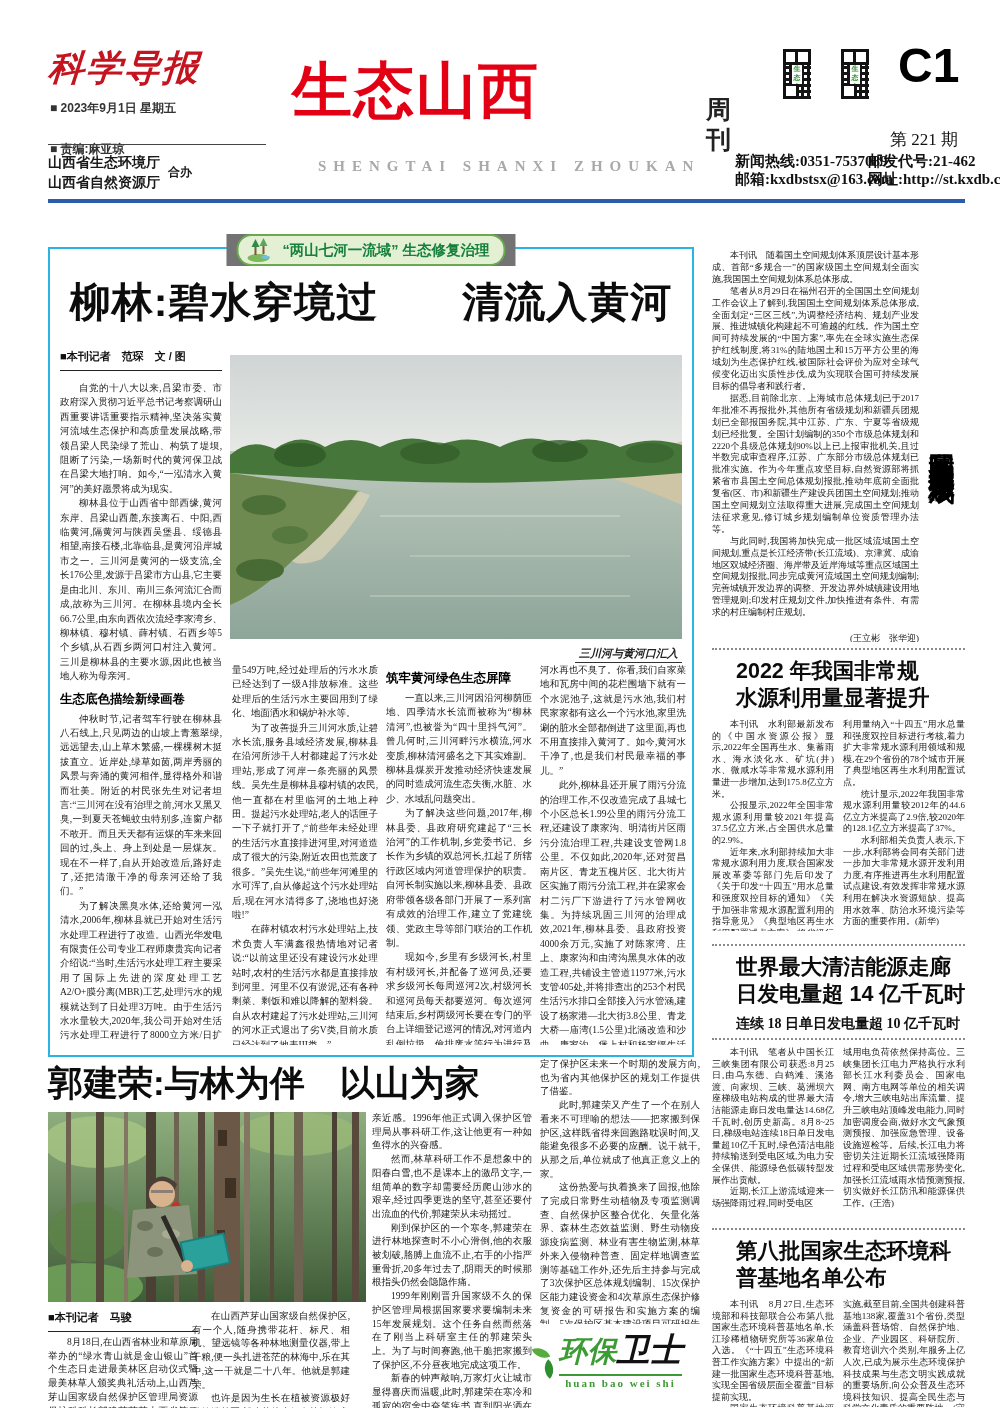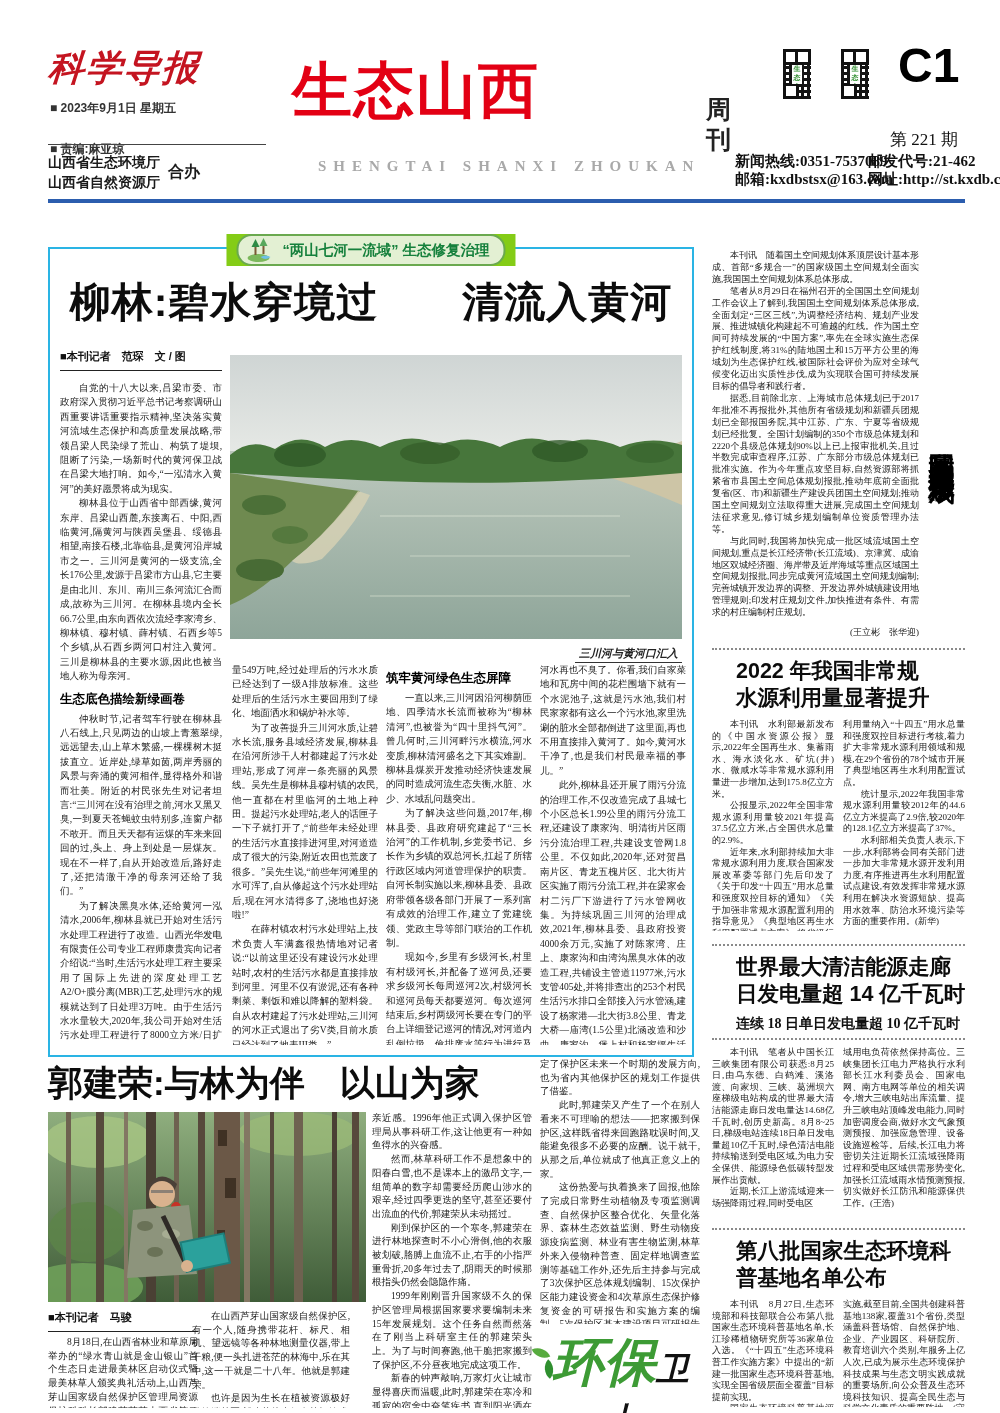--- a/index.html
+++ b/index.html
@@ -9,21 +9,21 @@
 
   
   #logo{left:48px;top:44px;font-size:36px;font-weight:900;font-style:italic;
         color:#c41420;font-family:"DejaVu Serif",serif;transform:skewX(-4deg);letter-spacing:2px;}
   .mh-small{font-size:12px;font-weight:bold;color:#333;font-family:"Liberation Sans",sans-serif;}
   #mh-date{left:50px;top:100px;}
   #mh-editor{left:50px;top:121px;margin-top:20px;}
   #mh-line{left:48px;top:144px;width:218px;height:1px;background:#444;}
   #mh-orgs{left:48px;top:152px;display:flex;align-items:center;gap:8px;}
   #mh-orgs .orgs{font-size:14px;font-weight:bold;line-height:20px;font-family:"Liberation Sans",sans-serif;}
-  #mh-orgs .cohost{font-size:16px;font-weight:bold;}
+  #mh-orgs .cohost{font-size:12px;font-weight:bold;}
   #mh-title{left:292px;top:40px;width:400px;font-size:60px;line-height:100px;font-weight:900;
             color:#e30014;font-family:"DejaVu Serif",serif;letter-spacing:2px;white-space:nowrap;}
   #mh-weekly{left:706px;top:95px;font-size:25px;line-height:30px;font-weight:bold;color:#222;text-align:center;}
   #mh-pinyin{left:318px;top:158px;font-size:15px;letter-spacing:7px;color:#a9a9a9;font-weight:bold;}
   #mh-code{left:898px;top:38px;font-size:48px;font-weight:bold;color:#000;font-family:"Liberation Sans",sans-serif;}
   #mh-issue{left:890px;top:128px;font-size:17px;color:#111;white-space:nowrap;}
   .contact{font-size:15px;font-weight:bold;color:#111;white-space:nowrap;}
   #mh-c1{left:735px;top:152px;}  #mh-c2{left:868px;top:152px;}
   #mh-c3{left:735px;top:170px;}  #mh-c4{left:868px;top:170px;}
   .qr{position:absolute;width:28px;height:50px;top:49px;
@@ -35,28 +35,28 @@
   .qr .qlabel{position:absolute;left:31%;top:31%;width:38%;height:38%;background:#fff;
       color:#2f8f2f;font-size:7px;line-height:9px;text-align:center;font-weight:bold;overflow:hidden;}
   #blue-rule{left:48px;top:199px;width:917px;height:4px;background:#2b5dae;}
 
   
   .body{color:#191919;text-align:justify;overflow:hidden;}
   .para{text-indent:2em;margin:0;}
   .flush{text-indent:0;}
   .subhead{font-family:"Liberation Sans",sans-serif;font-weight:bold;font-size:12.5px;
            text-indent:0;margin:8px 0 5px;color:#000;line-height:15px;}
-  .sign{text-align:right;text-indent:0;margin-top:8px;}
+  .sign{text-align:right;text-indent:0;margin-top:14px;}
   .byline{font-family:"Liberation Sans",sans-serif;font-weight:bold;font-size:11px;color:#111;
           border-bottom:1.5px solid #222;padding-bottom:6px;}
 
   
   #main-box{left:48px;top:247px;width:642px;height:806px;border:2px solid #2ab4e4;}
   #banner-wrap{position:absolute;left:50%;top:-15px;transform:translateX(-50%);
-               background:#84cc16;padding:0 10px;}
+               background:#737373;padding:0 10px;}
   #banner{display:flex;align-items:center;gap:6px;background:#e3f0d3;border:2px solid #6aa94f;
           border-radius:15px;padding:2px 14px 2px 8px;color:#15803c;font-weight:bold;
           font-size:14.5px;font-family:"Liberation Sans",sans-serif;white-space:nowrap;}
   #main-headline{position:absolute;left:0;top:26px;width:100%;text-align:center;font-size:41px;
           font-weight:900;font-family:"Liberation Sans",sans-serif;color:#0c0c0c;letter-spacing:1px;}
   #main-byline{position:absolute;left:10px;top:100px;width:162px;}
   #main-photo{position:absolute;left:180px;top:106px;width:452px;height:284px;}
   #main-caption-row{position:absolute;left:180px;top:394px;width:452px;text-align:right;}
   #main-caption{display:inline-block;font-style:italic;font-size:11px;color:#222;
                 border-bottom:1px solid #333;padding:0 4px 1px;font-weight:bold;}
@@ -87,21 +87,21 @@
   #bot-headline{left:48px;top:1060px;width:520px;font-size:35px;font-weight:900;
                 font-family:"Liberation Sans",sans-serif;color:#0c0c0c;white-space:nowrap;}
   #bot-photo{left:48px;top:1112px;width:318px;height:190px;}
   #bot-byline{left:48px;top:1310px;width:150px;}
   .bcol{font-size:9.5px;line-height:13.7px;}
   #bcol1{left:48px;top:1336px;width:150px;height:72px;}
   #bcol2{left:192px;top:1310px;width:158px;height:98px;}
   #bcol3{left:372px;top:1112px;width:160px;height:296px;}
   #bcol4{left:540px;top:1058px;width:160px;height:266px;}
   #hbws{left:538px;top:1328px;width:165px;height:80px;text-align:center;}
-  #hbws .hb{color:#3d9b35;font-size:52px;font-weight:900;font-style:italic;font-family:"DejaVu Serif",serif;}
+  #hbws .hb{color:#3d9b35;font-size:29px;font-weight:900;font-style:italic;font-family:"DejaVu Serif",serif;}
   #hbws .ws{color:#111;font-size:33px;font-weight:900;font-style:italic;font-family:"DejaVu Serif",serif;}
   #hbws .pinyin{color:#3d9b35;font-size:11px;letter-spacing:2px;border-top:2px solid #3d9b35;
                 display:inline-block;padding:1px 6px 0;margin-top:-2px;font-weight:bold;}
   .leaf{position:absolute;width:14px;height:14px;background:#57ab3f;border-radius:0 100% 0 100%;}
   #leaf1{left:-4px;top:18px;transform:rotate(-25deg);}
   #leaf2{left:4px;top:34px;transform:rotate(40deg);background:#2f8f2f;}
 </style>
 </head>
 <body>
 

